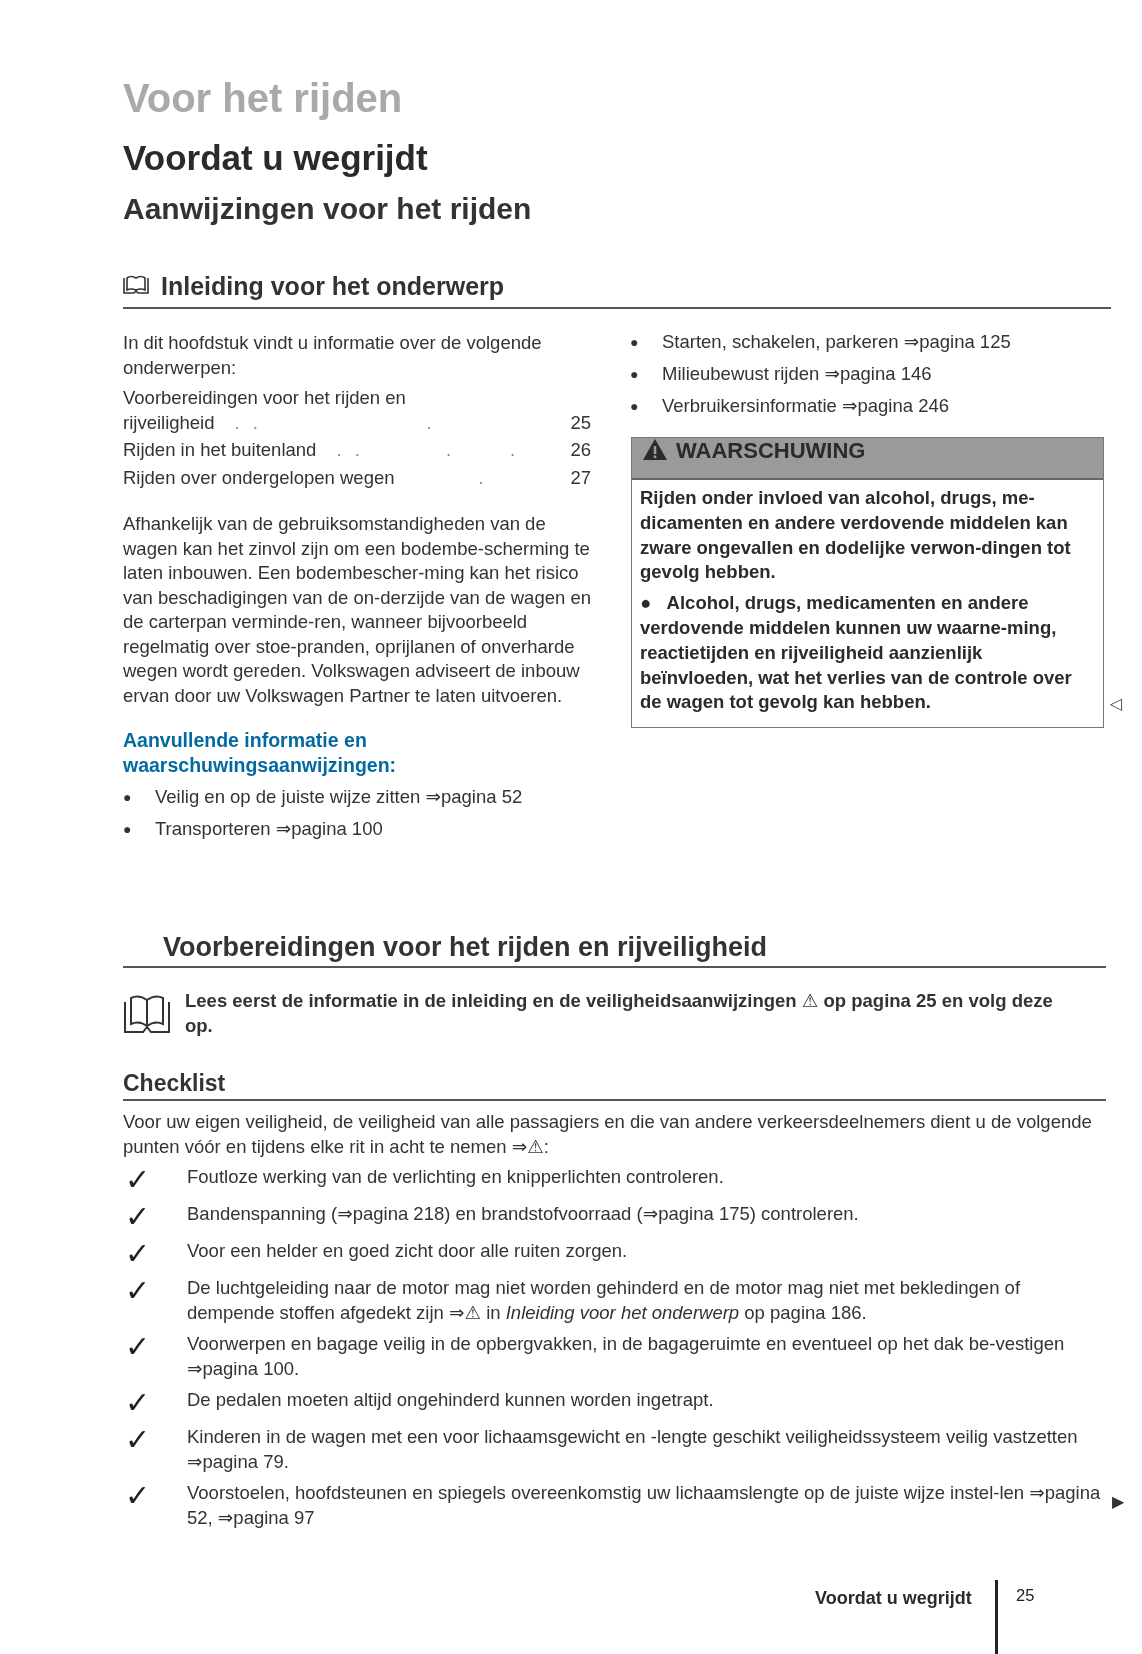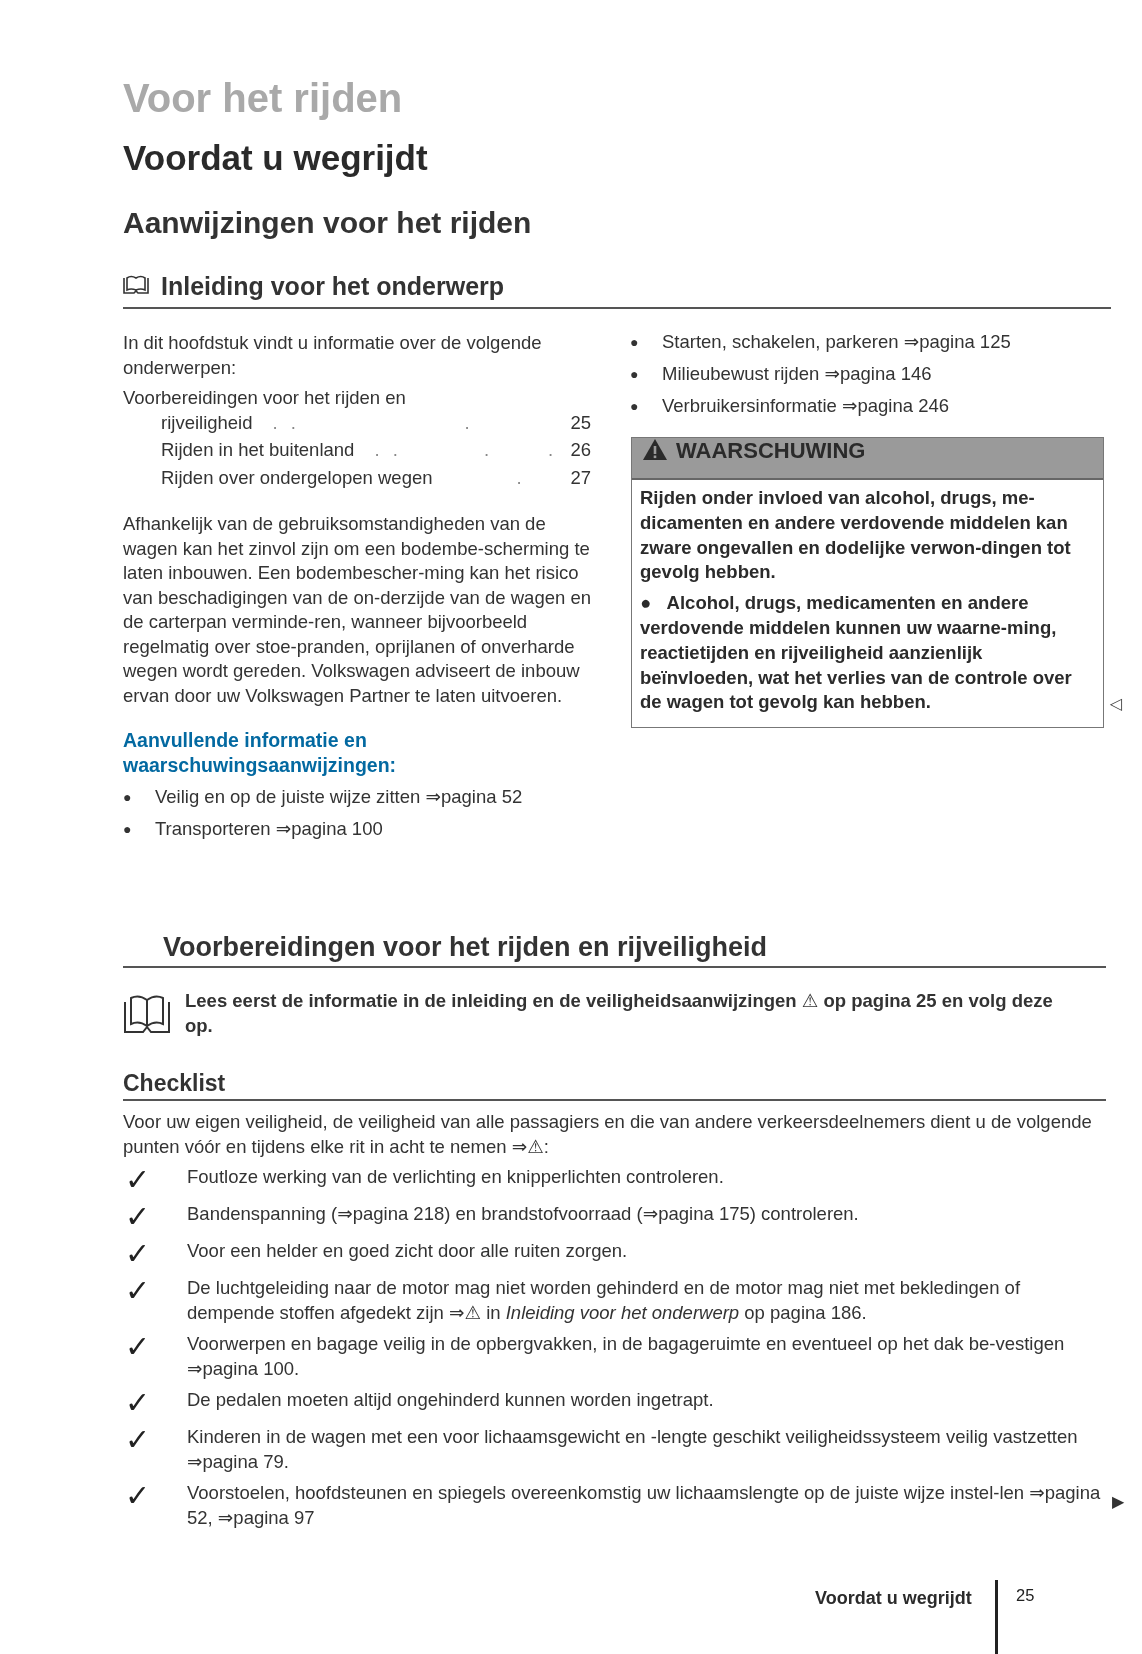--- a/index.html
+++ b/index.html
@@ -1,25 +1,25 @@
 <!DOCTYPE html>
 <html><head>
 <meta charset="utf-8">
 <style>
   html, body { margin: 0; padding: 0; background: #ffffff; }
   body { width: 1142px; height: 1654px; position: relative; overflow: hidden;
          font-family: "Liberation Sans", "DejaVu Sans", sans-serif; color: #2b2b2b; }
   .abs { position: absolute; }
   .h-chapter { left: 123px; top: 76px; font-size: 40px; font-weight: bold; color: #a9a9a9; text-align: right; }
   .h1 { left: 123px; top: 138px; font-size: 35px; font-weight: bold; color: #2a2a2a; }
-  .h2 { left: 123px; top: 206px; font-size: 30px; font-weight: bold; color: #333; }
+  .h2 { left: 123px; top: 192px; font-size: 30px; font-weight: bold; color: #333; }
   .h3 { left: 123px; top: 272px; font-size: 25px; font-weight: bold; color: #333; display: flex; align-items: center; gap: 12px; }
   .rule { height: 2px; background: #555; }
   .body-text { font-size: 18.5px; line-height: 24.5px; color: #333; }
-  .toc-row { display: flex; justify-content: space-between; margin-left: 38px; }
+  .toc-row { display: flex; justify-content: space-between; }
   .toc-row .dots { flex: 1; color: #888; padding-left: 20px; letter-spacing: 4px; }
   .bold-heading { font-size: 19.5px; font-weight: bold; line-height: 25px; color: #0369a1; }
   ul.bl { list-style: none; padding: 0; margin: 0; }
   ul.bl li { display: flex; font-size: 18.5px; line-height: 32px; color: #333; }
   ul.bl li .bullet { width: 32px; flex: none; font-size: 14px; }
   .warn-box { left: 631px; top: 437px; width: 471px; border: 1.5px solid #777; }
   .warn-head { background: #9a9a9a; height: 40px; display: flex; align-items: flex-start; padding-left: 10px; gap: 8px;
                font-size: 22px; font-weight: bold; color: #2a2a2a; border-bottom: 2px solid #666; }
   .warn-body { padding: 6px 8px 6px 8px; font-size: 18.5px; line-height: 24.8px; font-weight: bold; color: #2b2b2b; }
   .warn-body p { margin: 0 0 6px 0; }

